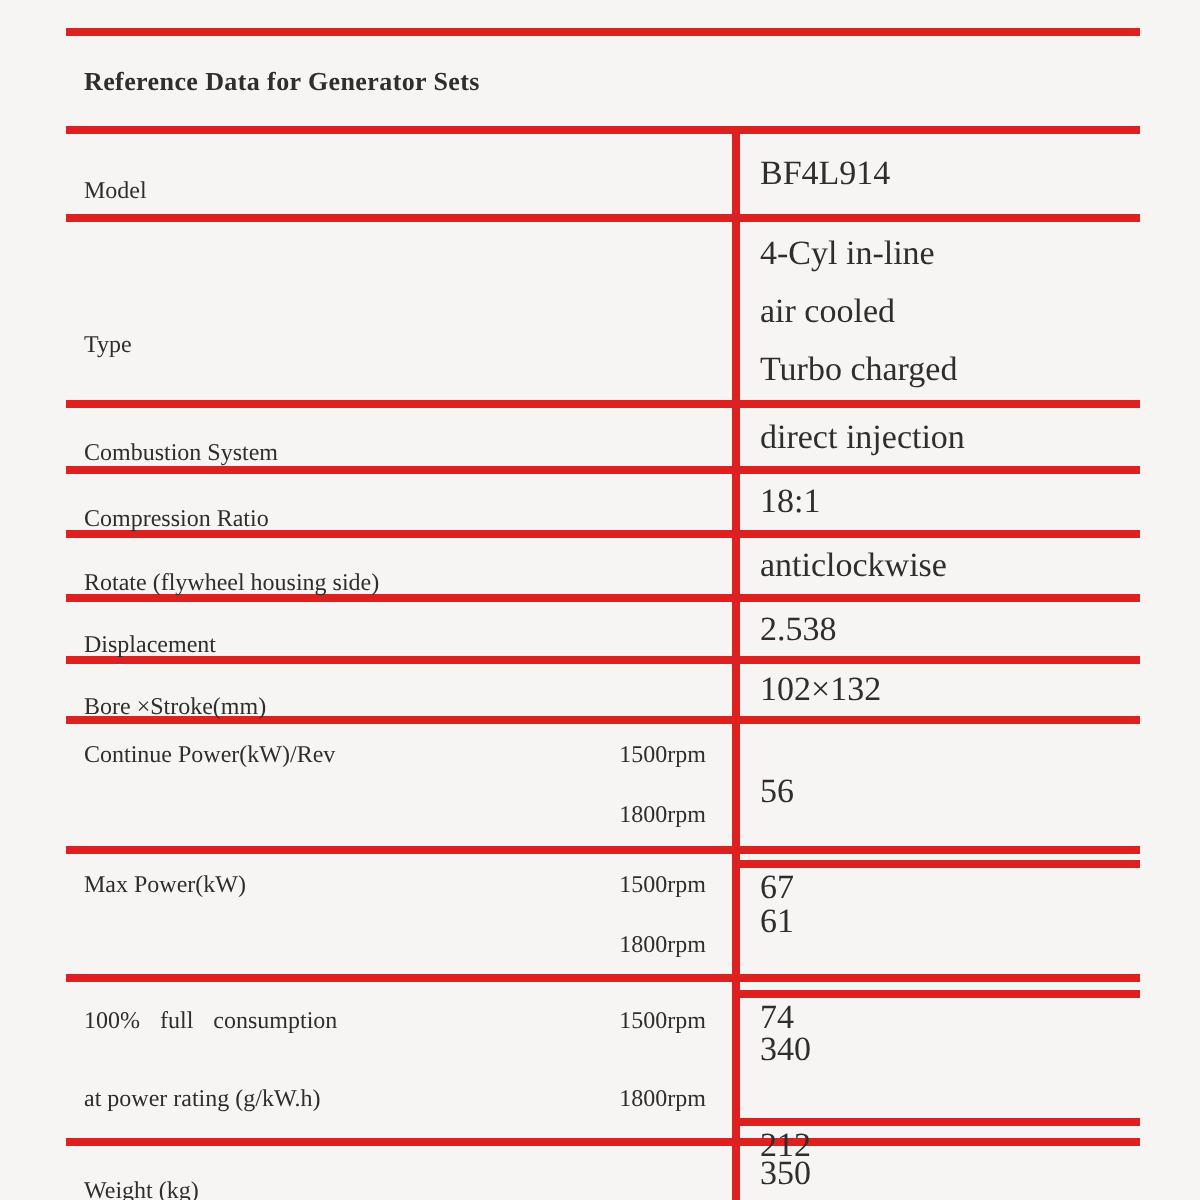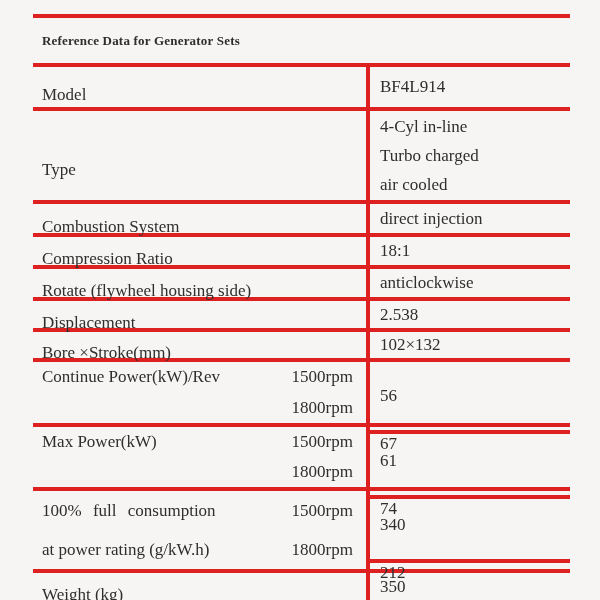--- a/index.html
+++ b/index.html
@@ -43,21 +43,21 @@
   }
   .row {
     display: flex;
     border-top: 4px solid var(--red);
   }
   .lcell {
     width: 333px;
     display: flex;
     align-items: center;
     padding: 16px 13px 0 9px;
-    font-size: 17px;
+    font-size: 12px;
   }
   .vcell {
     flex: 1;
     border-left: 4px solid var(--red);
     display: flex;
     align-items: center;
     padding-left: 10px;
     font-size: 17px;
   }
   
@@ -122,22 +122,22 @@
         <span>BF4L914</span>
       </div>
     </div>
 
     <div class="row" style="height:93px">
       <div class="lcell type-label">
         <span>Type</span>
       </div>
       <div class="vcell vlines">
         <span>4-Cyl in-line</span>
+        <span>air cooled</span>
         <span>Turbo charged</span>
-        <span>air cooled</span>
       </div>
     </div>
 
     <div class="row" style="height:33px">
       <div class="lcell">
         <span>Combustion System</span>
       </div>
       <div class="vcell">
         <span>direct injection</span>
       </div>

